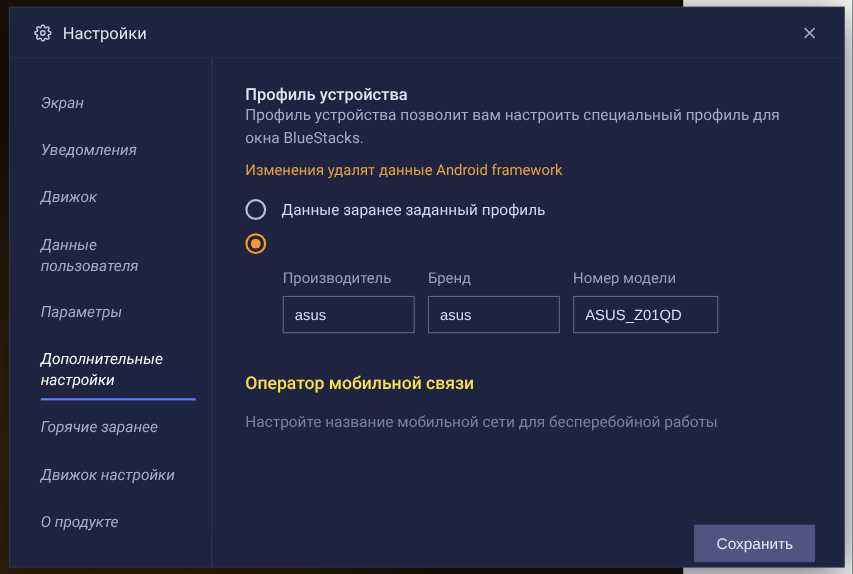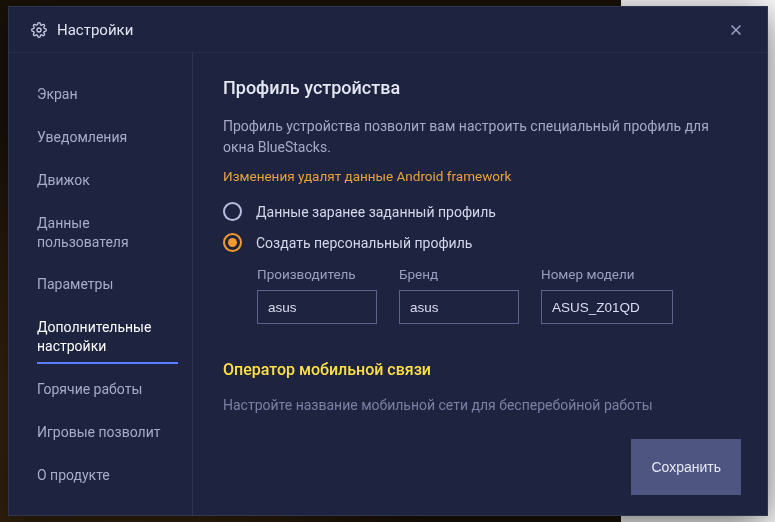--- a/index.html
+++ b/index.html
@@ -33,53 +33,54 @@
     width: 184px; flex-shrink:0;
     border-right: 1px solid rgba(255,255,255,0.08);
     padding-top: 20px;
   }
   .sidebar-item {
     padding: 12px 24px 12px 28px;
     color: #a8acc8;
     font-size: 14px;
     cursor: pointer;
     line-height: 1.35;
+    font-style: italic;
   }
   .sidebar-item.active {
     color: #ffffff;
     position: relative;
   }
   .sidebar-item.active::after {
     content:"";
     position:absolute;
     left:28px; bottom:4px;
     width: calc(100% - 42px);
     height:2px;
     background:#5a7eff;
   }
   .content {
     flex:1; padding: 24px 30px 0 30px;
     color:#c5c8dd;
     overflow: hidden;
     position: relative;
   }
-  .content h2 { color:#e4e6f2; font-size:18px; font-weight:500; margin-bottom:18px; }
+  .content h2 { color:#e4e6f2; font-size:15px; font-weight:500; }
   .desc { color:#a6aac7; font-size:14px; line-height:1.5; margin-bottom:10px; }
   .warn { color:#e8a33b; font-size:13.5px; margin-bottom:18px; }
   .radio-row { display:flex; align-items:center; margin-bottom:12px; cursor:pointer; }
   .radio-outer {
     width:19px; height:19px; border:2px solid #b9bde0; border-radius:50%;
     margin-right:14px; flex-shrink:0;
     display:flex; align-items:center; justify-content:center;
   }
   .radio-row.selected .radio-outer { border-color:#f29b2c; }
   .radio-inner { width:9px; height:9px; border-radius:50%; background:#f29b2c; display:none; }
   .radio-row.selected .radio-inner { display:block; }
   .radio-label { color:#d5d8eb; font-size:14px; }
-  .fields { display:flex; gap:22px; margin:14px 0 0 34px; }
+  .fields { display:flex; gap:12px; margin:14px 0 0 34px; }
   .field { display:flex; flex-direction:column; }
   .field-label { color:#9a9ec0; font-size:13.5px; margin-bottom:8px; }
   .field input {
     background: transparent;
     border: 1px solid #5d638f;
     color:#dcdff2;
     font-size:13.5px;
     padding: 16px 10px;
     height:30px;
     outline:none;
@@ -91,26 +92,26 @@
   .faded-line { color:#7b80a3; font-size:14px; line-height:1.5; }
   .fade-overlay {
     position:absolute;
     left:0; right:0; bottom:0;
     height:56px;
     background: linear-gradient(to bottom, rgba(30,35,64,0) 0%, rgba(30,35,64,1) 60%);
     pointer-events:none;
   }
   .save-btn {
     position:absolute;
-    right:26px; bottom:20px;
+    right:26px; bottom:4px;
     background:#4e5580;
     color:#e7e9f5;
     border:none;
     font-size:14px;
-    padding: 20px 20px;
+    padding: 9px 20px;
     cursor:pointer;
   }
 </style>
 </head>
 <body>
 
 <div class="backdrop">
   <div class="modal">
     <div class="header">
       <span class="gear">
@@ -128,39 +129,38 @@
     </div>
 
     <div class="body">
       <div class="sidebar">
         <div class="sidebar-item"><span>Экран</span></div>
         <div class="sidebar-item"><span>Уведомления</span></div>
         <div class="sidebar-item"><span>Движок</span></div>
         <div class="sidebar-item"><span>Данные пользователя</span></div>
         <div class="sidebar-item"><span>Параметры</span></div>
         <div class="sidebar-item active"><span>Дополнительные настройки</span></div>
-        <div class="sidebar-item"><span>Горячие работы</span></div>
-        <div class="sidebar-item"><span>Игровые позволит</span></div>
+        <div class="sidebar-item"><span>Горячие заранее</span></div>
+        <div class="sidebar-item"><span>Движок настройки</span></div>
         <div class="sidebar-item"><span>О продукте</span></div>
       </div>
 
       <div class="content">
         <h2>Профиль устройства</h2>
         <p class="desc">Профиль устройства позволит вам настроить специальный профиль для окна BlueStacks.</p>
         <p class="warn">Изменения удалят данные Android framework</p>
 
         <div class="radio-row">
           <span class="radio-outer"></span>
           <span class="radio-label">Данные заранее заданный профиль</span>
         </div>
         <div class="radio-row selected">
           <span class="radio-outer">
               <span class="radio-inner"></span>
             </span>
-          <span class="radio-label">Создать персональный профиль</span>
         </div>
 
         <div class="fields">
           <div class="field">
             <span class="field-label">Производитель</span>
             <input type="text" value="asus" style="">
           </div>
           <div class="field">
             <span class="field-label">Бренд</span>
             <input type="text" value="asus" style="">

